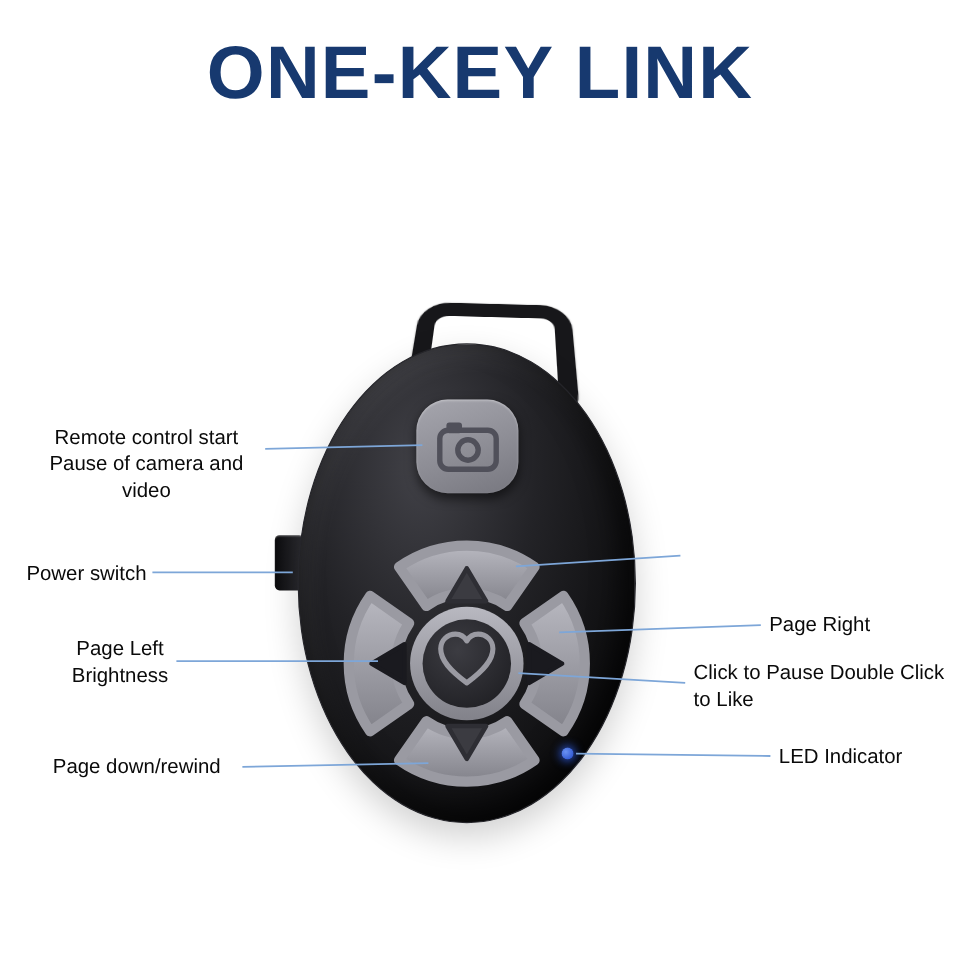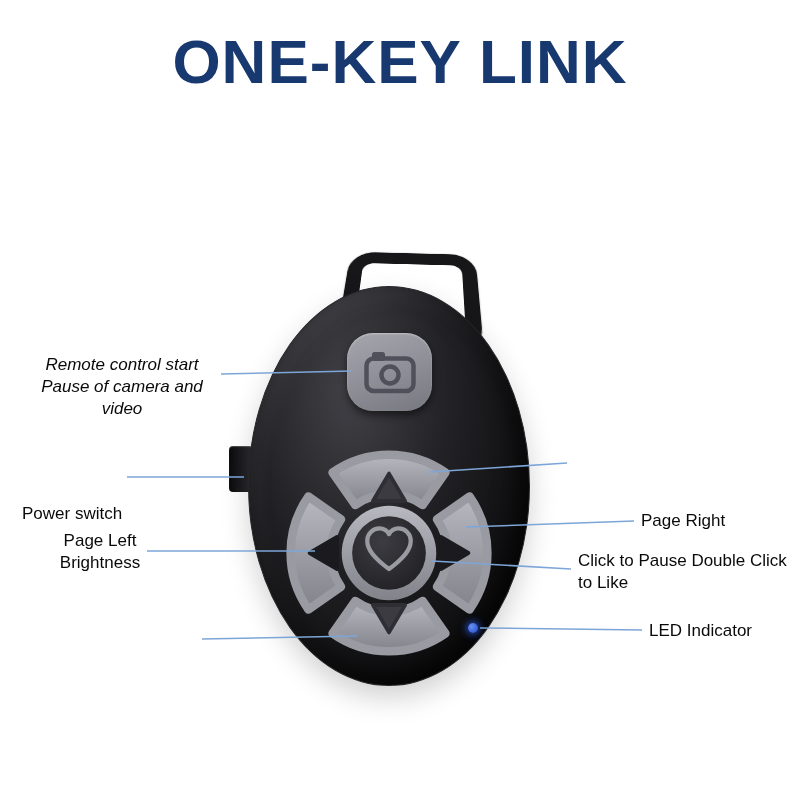--- a/index.html
+++ b/index.html
@@ -90,22 +90,22 @@
     z-index: 6; pointer-events: none;
   }
 
   
   .callout-label {
     position: absolute;
     font-size: 17px; line-height: 1.3; color: #0a0a0a;
     white-space: pre-line;
     z-index: 7;
   }
-  .lbl-camera      { left: 24px;  top: 354px; width: 196px; text-align: center; font-style: italic; }
-  .lbl-power       { left: 22px;  top: 467px; margin-top: 36px; }
+  .lbl-camera      { left: 24px;  top: 354px; width: 196px; text-align: center; }
+  .lbl-power       { left: 22px;  top: 467px; }
   .lbl-page-left   { left: 54px;  top: 530px; width: 92px; text-align: center; }
   .lbl-page-down   { left: 44px;  top: 628px; }
   .lbl-page-up     { left: 574px; top: 451px; }
   .lbl-page-right  { left: 641px; top: 510px; }
   .lbl-center      { left: 578px; top: 550px; width: 220px; }
   .lbl-led         { left: 649px; top: 620px; text-align: center; }
 </style>
 </head>
 <body>
 
@@ -163,18 +163,19 @@
     <line x1="634" y1="521" x2="466" y2="527" stroke="#7da6d8" stroke-width="1.5"></line>
     <line x1="571" y1="569" x2="432" y2="561" stroke="#7da6d8" stroke-width="1.5"></line>
     <line x1="642" y1="630" x2="480" y2="628" stroke="#7da6d8" stroke-width="1.5"></line>
   </svg>
 
   <div class="callout-label lbl-camera">Remote control start
 Pause of camera and video</div>
   <div class="callout-label lbl-power">Power switch</div>
   <div class="callout-label lbl-page-left">Page Left
 Brightness</div>
+  <div class="callout-label lbl-page-down">Page down/rewind</div>
   <div class="callout-label lbl-page-right">Page Right</div>
   <div class="callout-label lbl-center">Click to Pause Double Click
 to Like</div>
   <div class="callout-label lbl-led">LED Indicator</div>
 
 </div>
 
 </body></html>

